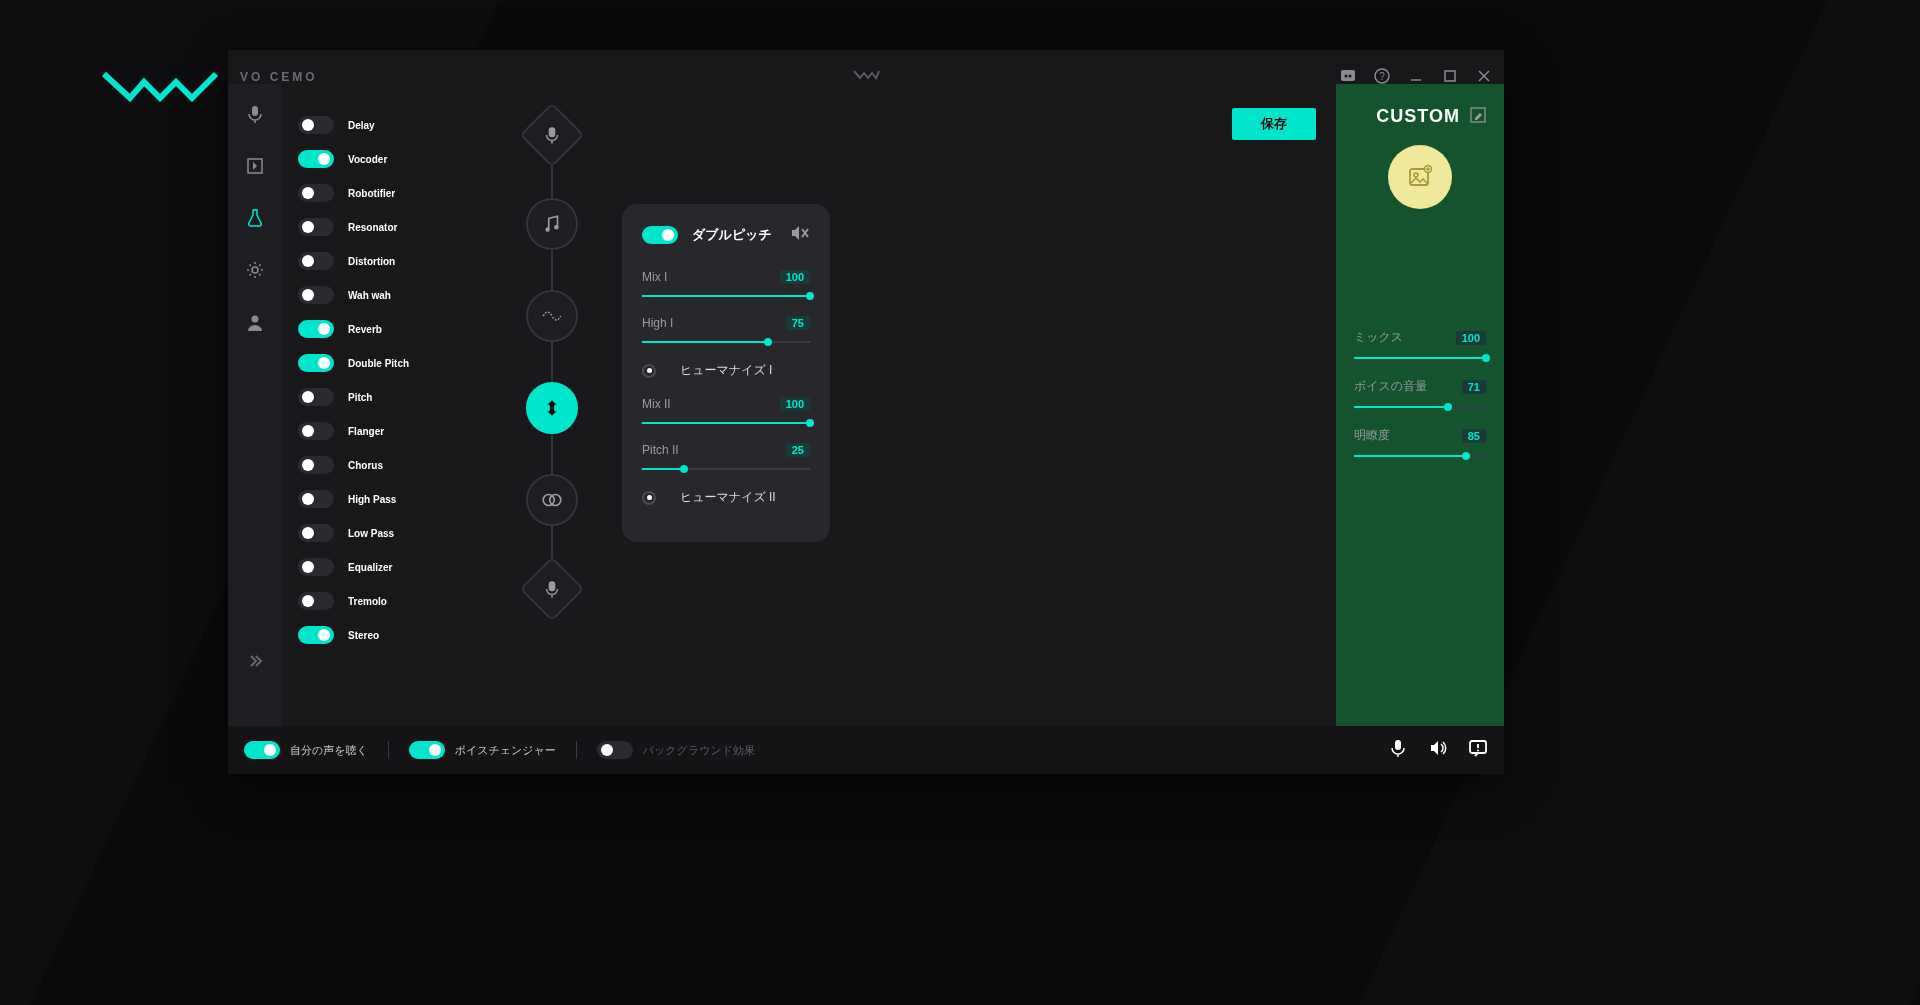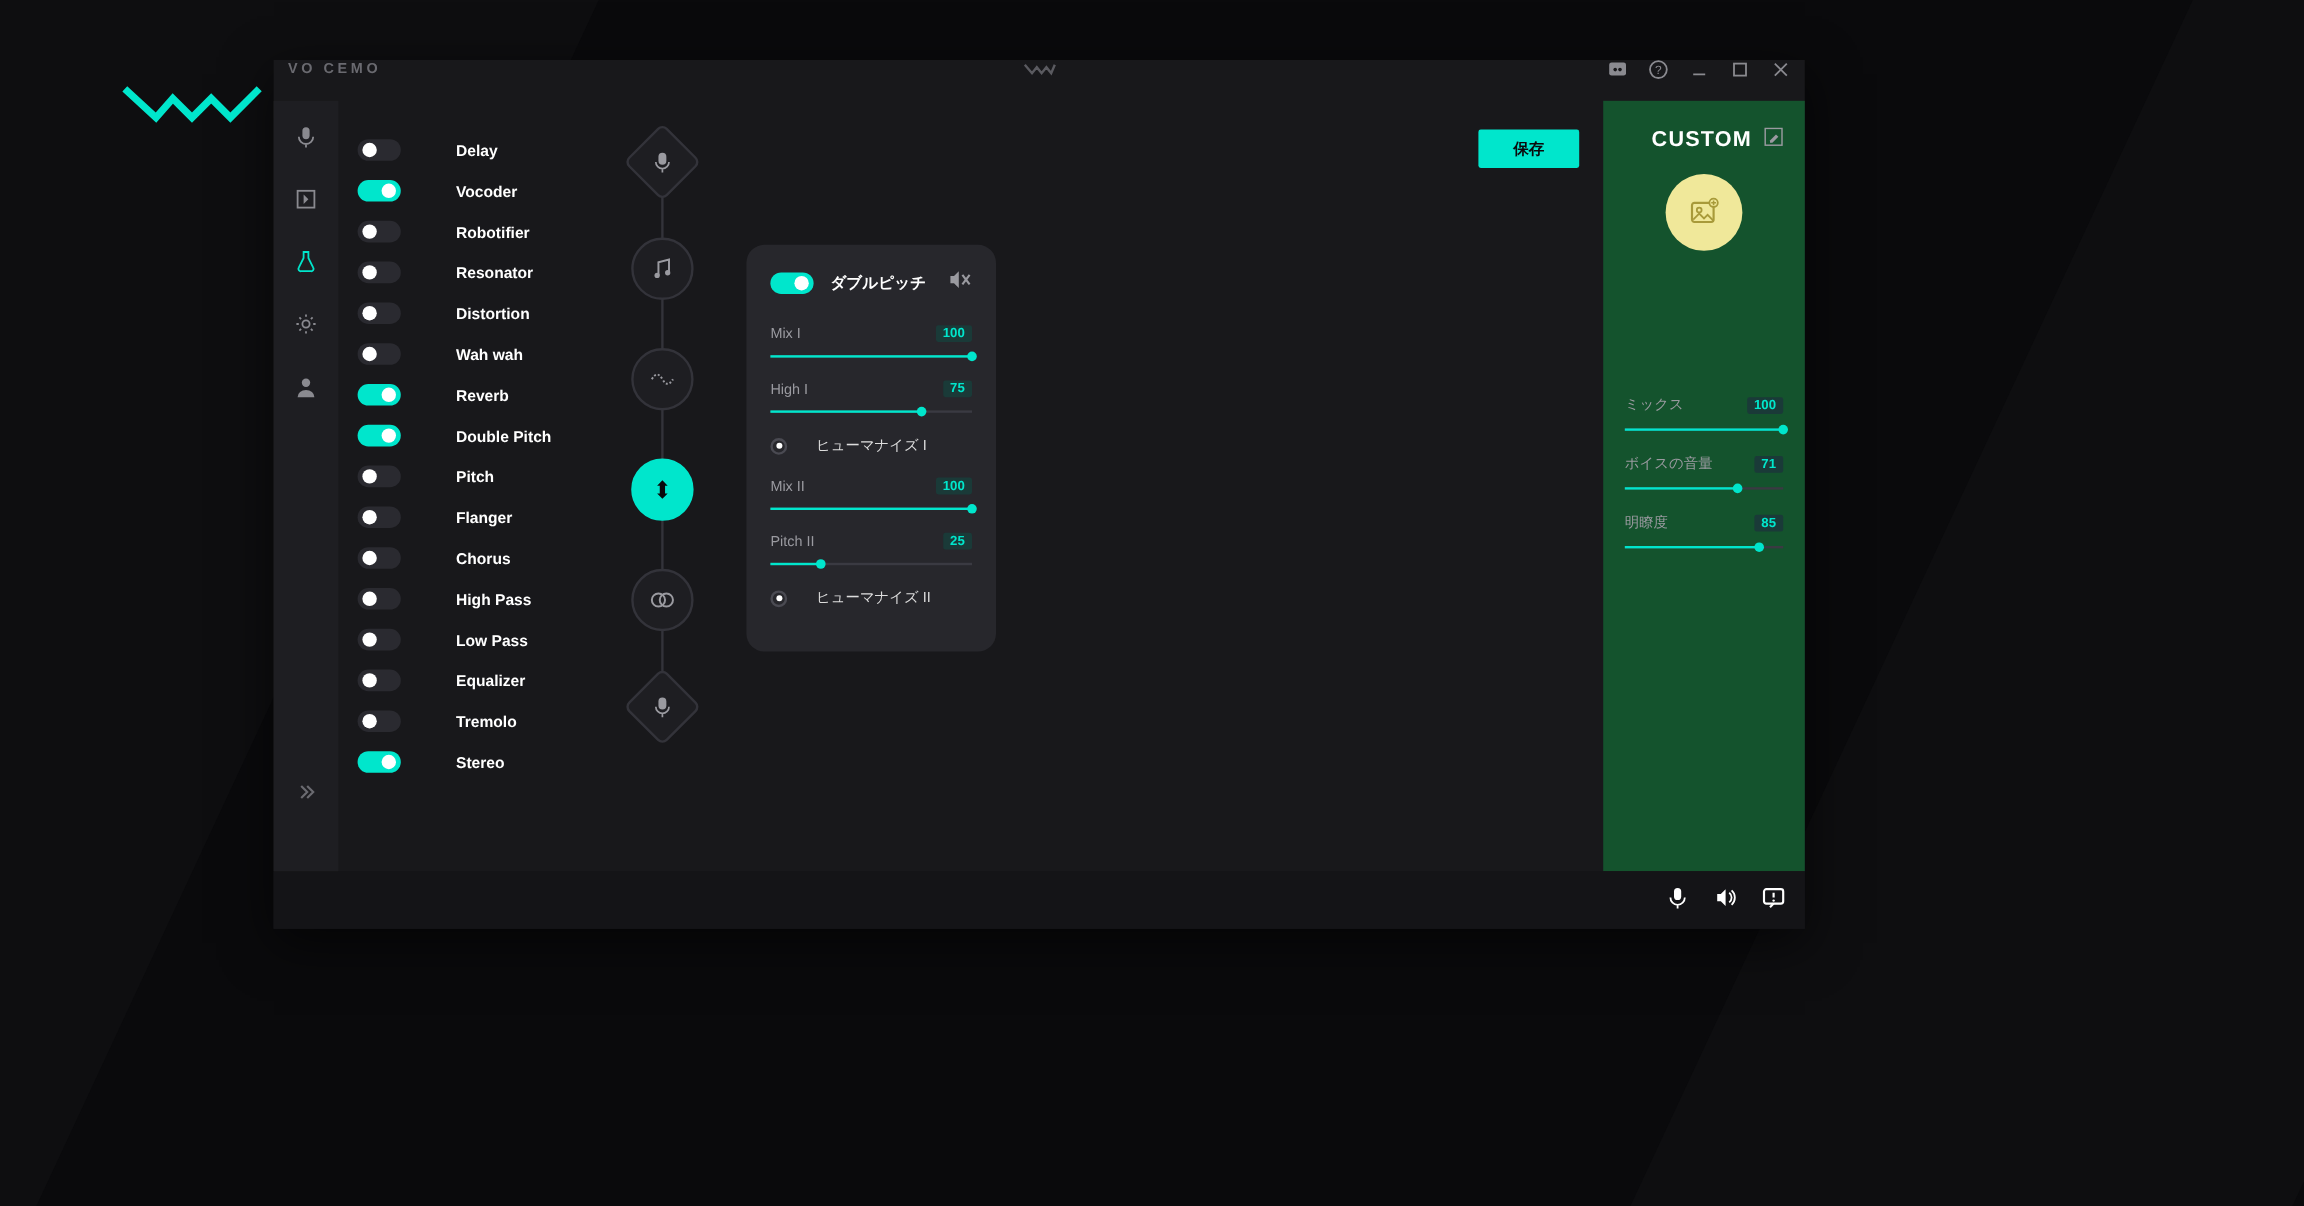--- a/index.html
+++ b/index.html
@@ -21,39 +21,39 @@
 
 .app-window {
   position: absolute; left: 228px; top: 50px;
   width: 1276px; height: 724px;
   background: #18181b;
   display: flex; flex-direction: column;
   box-shadow: 0 12px 40px rgba(0,0,0,0.6);
   z-index: 10;
 }
 
-.titlebar { height: 34px; display: flex; align-items: flex-start; justify-content: space-between; padding: 0 12px; color: #6a6a70; font-size: 12px; }
+.titlebar { height: 34px; display: flex; align-items: flex-end; justify-content: space-between; padding: 0 12px; color: #6a6a70; font-size: 12px; }
 .titlebar-left { letter-spacing: 3px; font-weight: 600; }
 .titlebar-center { position: absolute; left: 50%; transform: translateX(-50%); }
 .titlebar-center svg { width: 28px; height: 14px; }
 .titlebar-right { display: flex; gap: 18px; align-items: center; }
 .titlebar-icon { width: 16px; height: 16px; display: flex; align-items: center; justify-content: center; cursor: pointer; color: #8a8a90; }
 .titlebar-icon svg { width: 16px; height: 16px; }
 
 .main-area { flex: 1; display: flex; min-height: 0; }
 
 .sidebar-nav { width: 54px; background: #1e1e22; display: flex; flex-direction: column; align-items: center; padding-top: 18px; gap: 28px; position: relative; }
 .nav-item { width: 24px; height: 24px; display: flex; align-items: center; justify-content: center; cursor: pointer; color: #8a8a90; }
 .nav-item.active { color: #00e6cc; }
 .nav-item svg { width: 20px; height: 20px; }
 .nav-expand { position: absolute; bottom: 52px; color: #6a6a70; cursor: pointer; }
 
 .effects-column { width: 200px; padding: 24px 0 24px 16px; overflow-y: auto; }
 .effect-row { display: flex; align-items: center; gap: 14px; height: 34px; cursor: pointer; }
-.effect-label { font-size: 13px; font-weight: 600; color: #fff; margin-left: 32px; }
+.effect-label { font-size: 10px; font-weight: 600; color: #fff; }
 
 .toggle { width: 36px; height: 18px; border-radius: 9px; background: #2a2a30; position: relative; cursor: pointer; flex-shrink: 0; }
 .toggle .knob { position: absolute; top: 3px; left: 4px; width: 12px; height: 12px; border-radius: 50%; background: #fff; transition: left .12s; }
 .toggle.on { background: #00e6cc; }
 .toggle.on .knob { left: 20px; }
 
 .chain-column { width: 140px; display: flex; flex-direction: column; align-items: center; padding-top: 28px; position: relative; }
 .chain-line { position: absolute; top: 72px; bottom: 118px; width: 2px; background: #33333a; z-index: 0; }
 .chain-node { width: 52px; height: 52px; border-radius: 50%; background: #1e1e22; border: 2px solid #33333a; display: flex; align-items: center; justify-content: center; color: #9a9aa0; margin-bottom: 40px; z-index: 1; cursor: pointer; }
 .chain-node.hex { border-radius: 6px; transform: rotate(45deg); width: 46px; height: 46px; }
@@ -461,20 +461,42 @@
               <div class="slider-fill" style="width:85%"></div>
               <div class="slider-thumb" style="left:85%"></div>
             </div>
           </div>
         </div>
     </div>
 
   </div>
 
   <div class="bottom-bar">
+    <div class="bottom-left">
+      <div class="bottom-toggle-group">
+        <div class="toggle on">
+            <div class="knob"></div>
+          </div>
+        <span class="bottom-label">自分の声を聴く</span>
+      </div>
+      <div class="bottom-divider"></div>
+      <div class="bottom-toggle-group">
+        <div class="toggle on">
+            <div class="knob"></div>
+          </div>
+        <span class="bottom-label">ボイスチェンジャー</span>
+      </div>
+      <div class="bottom-divider"></div>
+      <div class="bottom-toggle-group">
+        <div class="toggle">
+            <div class="knob"></div>
+          </div>
+        <span class="bottom-label dim">バックグラウンド効果</span>
+      </div>
+    </div>
     <div class="bottom-right">
       <span class="icon"><svg viewBox="0 0 20 20">
             <rect x="7" y="2" width="6" height="10" rx="3" fill="currentColor"></rect>
             <path d="M4 10a6 6 0 0 0 12 0 M10 16v3" stroke="currentColor" stroke-width="1.5" fill="none"></path>
           </svg></span>
       <span class="icon"><svg viewBox="0 0 20 20">
             <path d="M3 7h3l4-4v14l-4-4H3z" fill="currentColor"></path>
             <path d="M13 6a5 5 0 0 1 0 8 M15 4a8 8 0 0 1 0 12" stroke="currentColor" stroke-width="1.5" fill="none"></path>
           </svg></span>
       <span class="icon"><svg viewBox="0 0 20 20">

